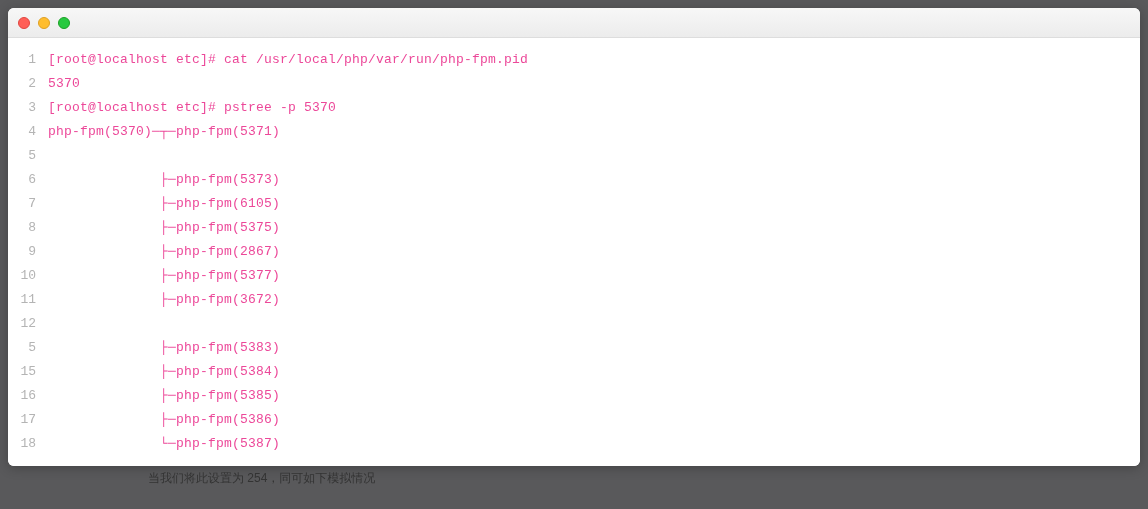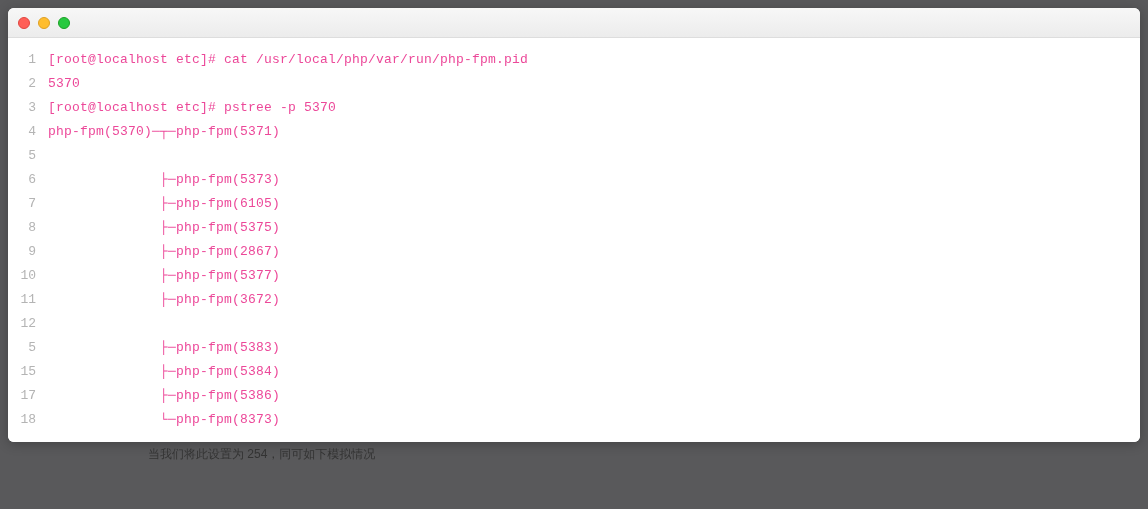--- a/index.html
+++ b/index.html
@@ -76,17 +76,18 @@
       <div class="line"><span class="gutter">5</span></div>
       <div class="line"><span class="gutter">6</span><span class="code">              ├─php-fpm(5373)</span></div>
       <div class="line"><span class="gutter">7</span><span class="code">              ├─php-fpm(6105)</span></div>
       <div class="line"><span class="gutter">8</span><span class="code">              ├─php-fpm(5375)</span></div>
       <div class="line"><span class="gutter">9</span><span class="code">              ├─php-fpm(2867)</span></div>
       <div class="line"><span class="gutter">10</span><span class="code">              ├─php-fpm(5377)</span></div>
       <div class="line"><span class="gutter">11</span><span class="code">              ├─php-fpm(3672)</span></div>
       <div class="line"><span class="gutter">12</span></div>
       <div class="line"><span class="gutter">5</span><span class="code">              ├─php-fpm(5383)</span></div>
       <div class="line"><span class="gutter">15</span><span class="code">              ├─php-fpm(5384)</span></div>
+      <div class="line"><span class="gutter">16</span><span class="code">              ├─php-fpm(5385)</span></div>
       <div class="line"><span class="gutter">17</span><span class="code">              ├─php-fpm(5386)</span></div>
-      <div class="line"><span class="gutter">18</span><span class="code">              └─php-fpm(8373)</span></div>
+      <div class="line"><span class="gutter">18</span><span class="code">              └─php-fpm(5387)</span></div>
     </div>
 </div>
 <div class="caption">当我们将此设置为 254，同可如下模拟情况</div>
 
 </body></html>

